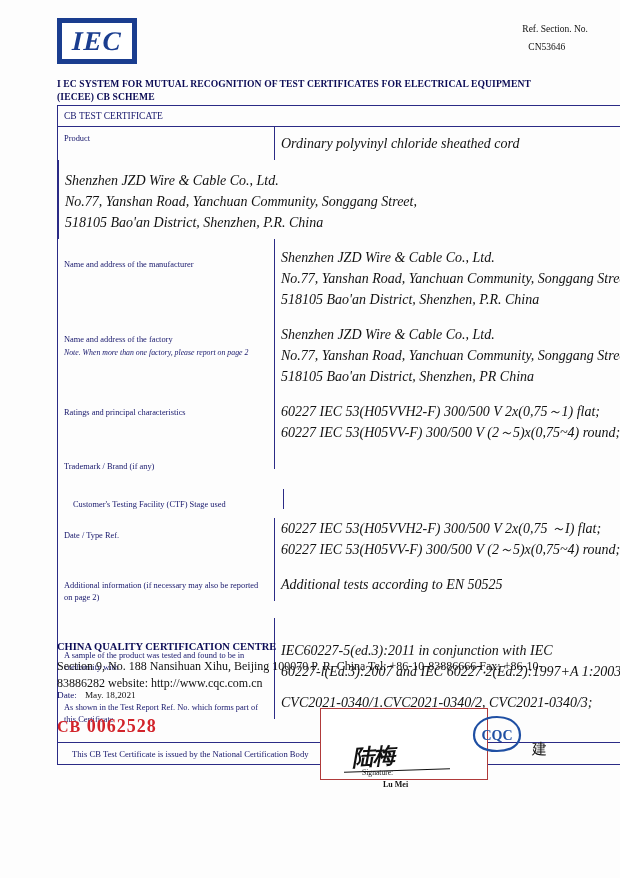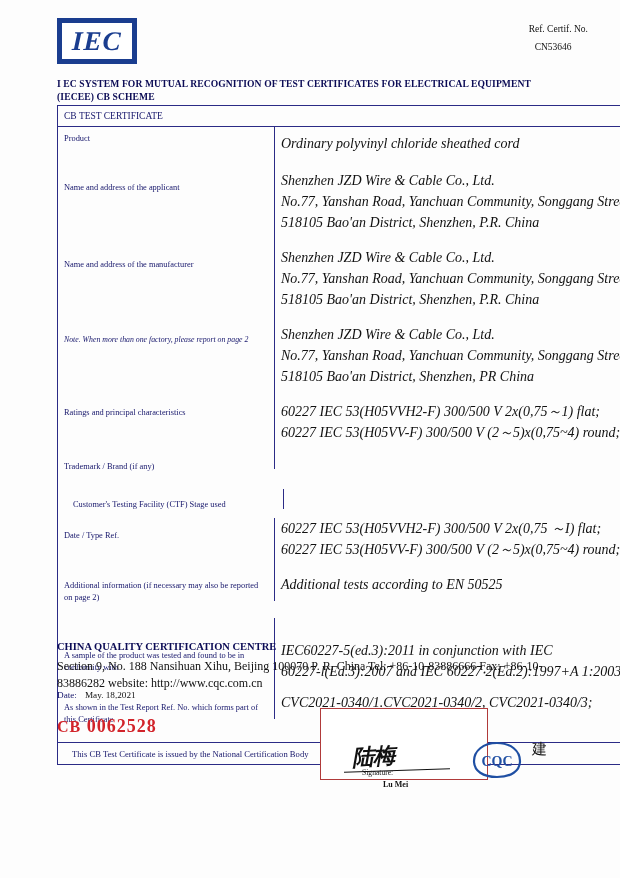--- a/index.html
+++ b/index.html
@@ -216,41 +216,41 @@
     top: 780px;
     font-size: 8px;
     font-weight: bold;
     color: #111111;
   }
 
   
   .cqc-mark {
     position: absolute;
     left: 470px;
-    top: 740px;
+    top: 714px;
     width: 54px;
     height: 40px;
     color: #1f4fa3;
   }
   .cqc-mark svg { display: block; }
   .cn-char {
     position: absolute;
     left: 532px;
     top: 740px;
     font-size: 15px;
     color: #111111;
   }
 </style>
 </head>
 <body>
 
 <div class="page">
 
   <div class="ref-block">
-    <span class="ref-label">Ref. Certif. No.</span>
+    <span class="ref-label">Ref. Section. No.</span>
     <span class="ref-value">CN53646</span>
   </div>
 
   <div class="iec-logo">
     <div class="inner">
       <span class="txt">IEC</span>
     </div>
   </div>
 
   <div class="title-line">I EC SYSTEM FOR MUTUAL RECOGNITION OF TEST CERTIFICATES FOR ELECTRICAL EQUIPMENT (IECEE) CB SCHEME</div>
@@ -259,35 +259,35 @@
     <div class="cb-head">CB TEST CERTIFICATE</div>
 
     <div class="rows">
 
       <div class="row" style="min-height:26px;">
         <div class="cell-l">Product</div>
         <div class="cell-r nowrap-pre">Ordinary polyvinyl chloride sheathed cord</div>
       </div>
 
       <div class="row" style="min-height:52px;">
-        <div class="cell-l" style="padding-top:22px;">Name and address of the applicant</div>
         <div class="cell-r nowrap-pre" style="padding-top:10px;">Shenzhen JZD Wire &amp; Cable Co., Ltd.
 No.77, Yanshan Road, Yanchuan Community, Songgang Street,
 518105 Bao'an District, Shenzhen, P.R. China</div>
       </div>
 
       <div class="row" style="min-height:50px;">
         <div class="cell-l" style="padding-top:20px;">Name and address of the manufacturer</div>
         <div class="cell-r nowrap-pre" style="padding-top:8px;">Shenzhen JZD Wire &amp; Cable Co., Ltd.
 No.77, Yanshan Road, Yanchuan Community, Songgang Street,
 518105 Bao'an District, Shenzhen, P.R. China</div>
       </div>
 
       <div class="row" style="min-height:52px;">
         <div class="cell-l" style="padding-top:18px;">
+          <div>Name and address of the factory</div>
           <div class="note-i">Note. When more than one factory, please report on page 2</div>
         </div>
         <div class="cell-r nowrap-pre" style="padding-top:8px;">Shenzhen JZD Wire &amp; Cable Co., Ltd.
 No.77, Yanshan Road, Yanchuan Community, Songgang Street,
 518105 Bao'an District, Shenzhen, PR China</div>
       </div>
 
       <div class="row" style="min-height:46px;">
         <div class="cell-l" style="padding-top:14px;">Ratings and principal characteristics</div>
         <div class="cell-r nowrap-pre" style="padding-top:8px;">60227 IEC 53(H05VVH2-F) 300/500 V 2x(0,75～1) flat;

